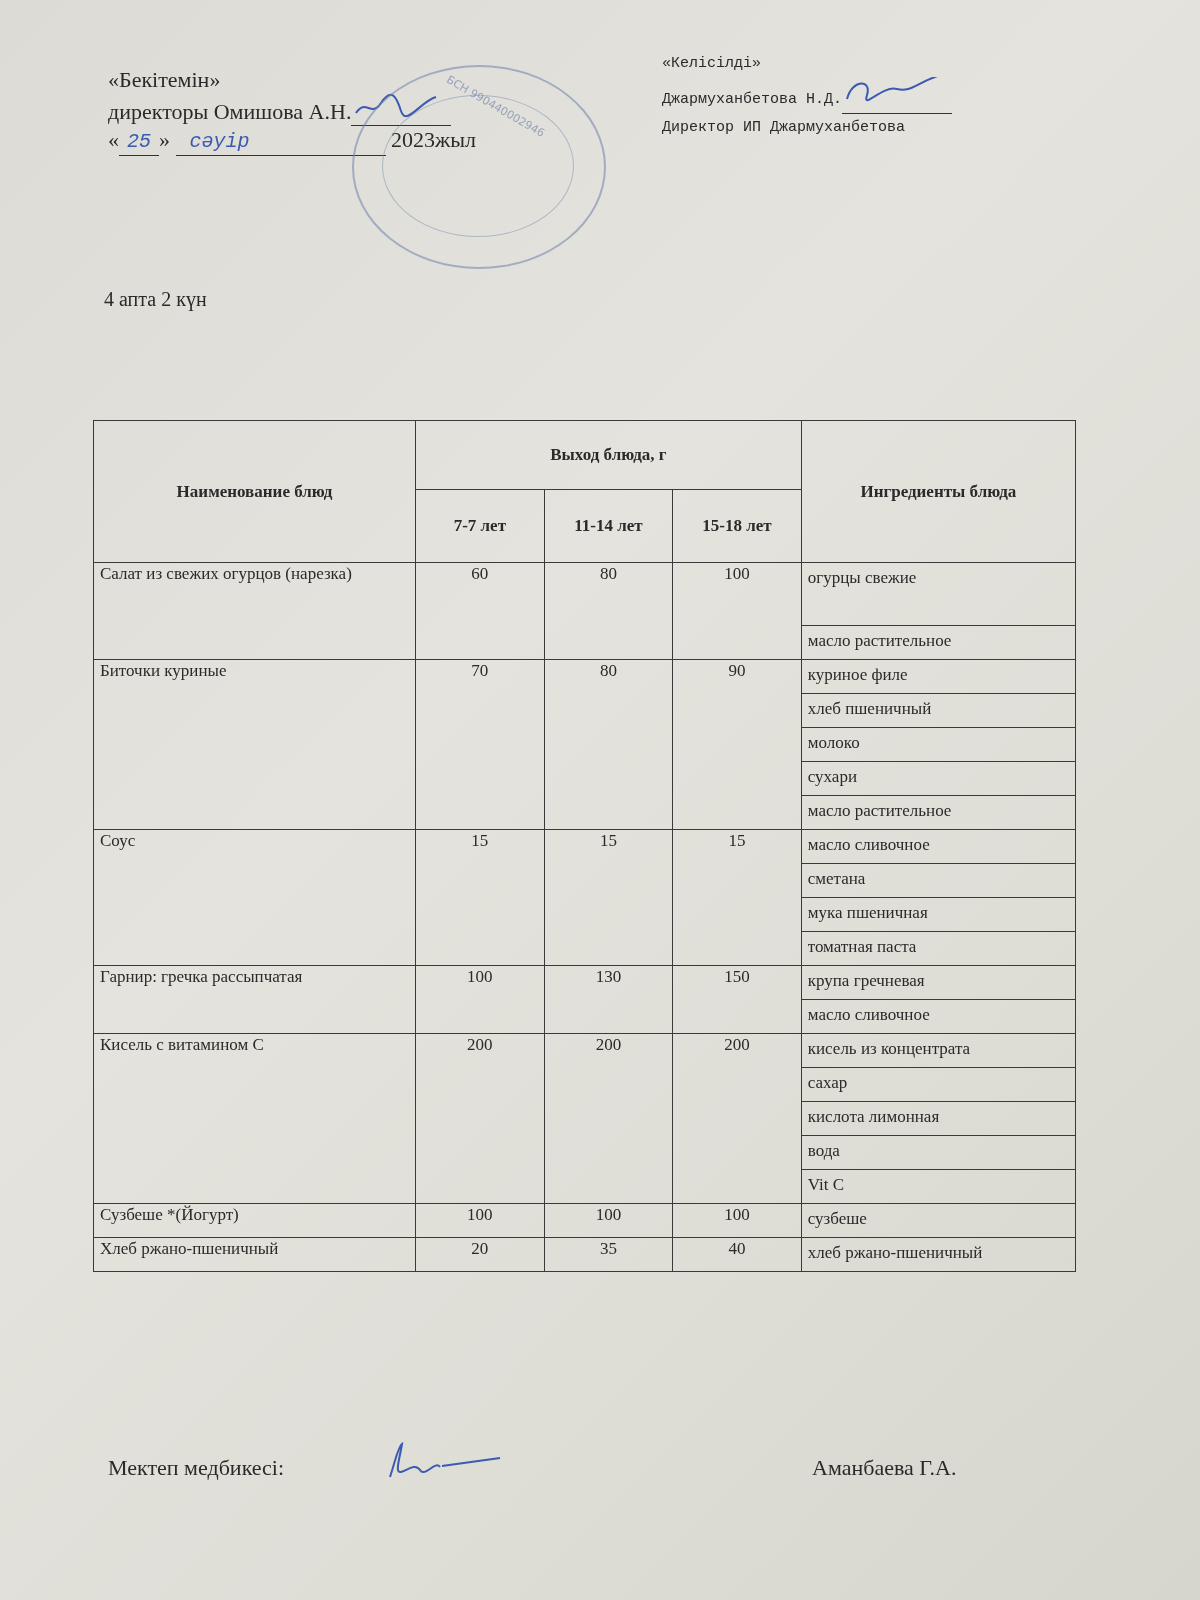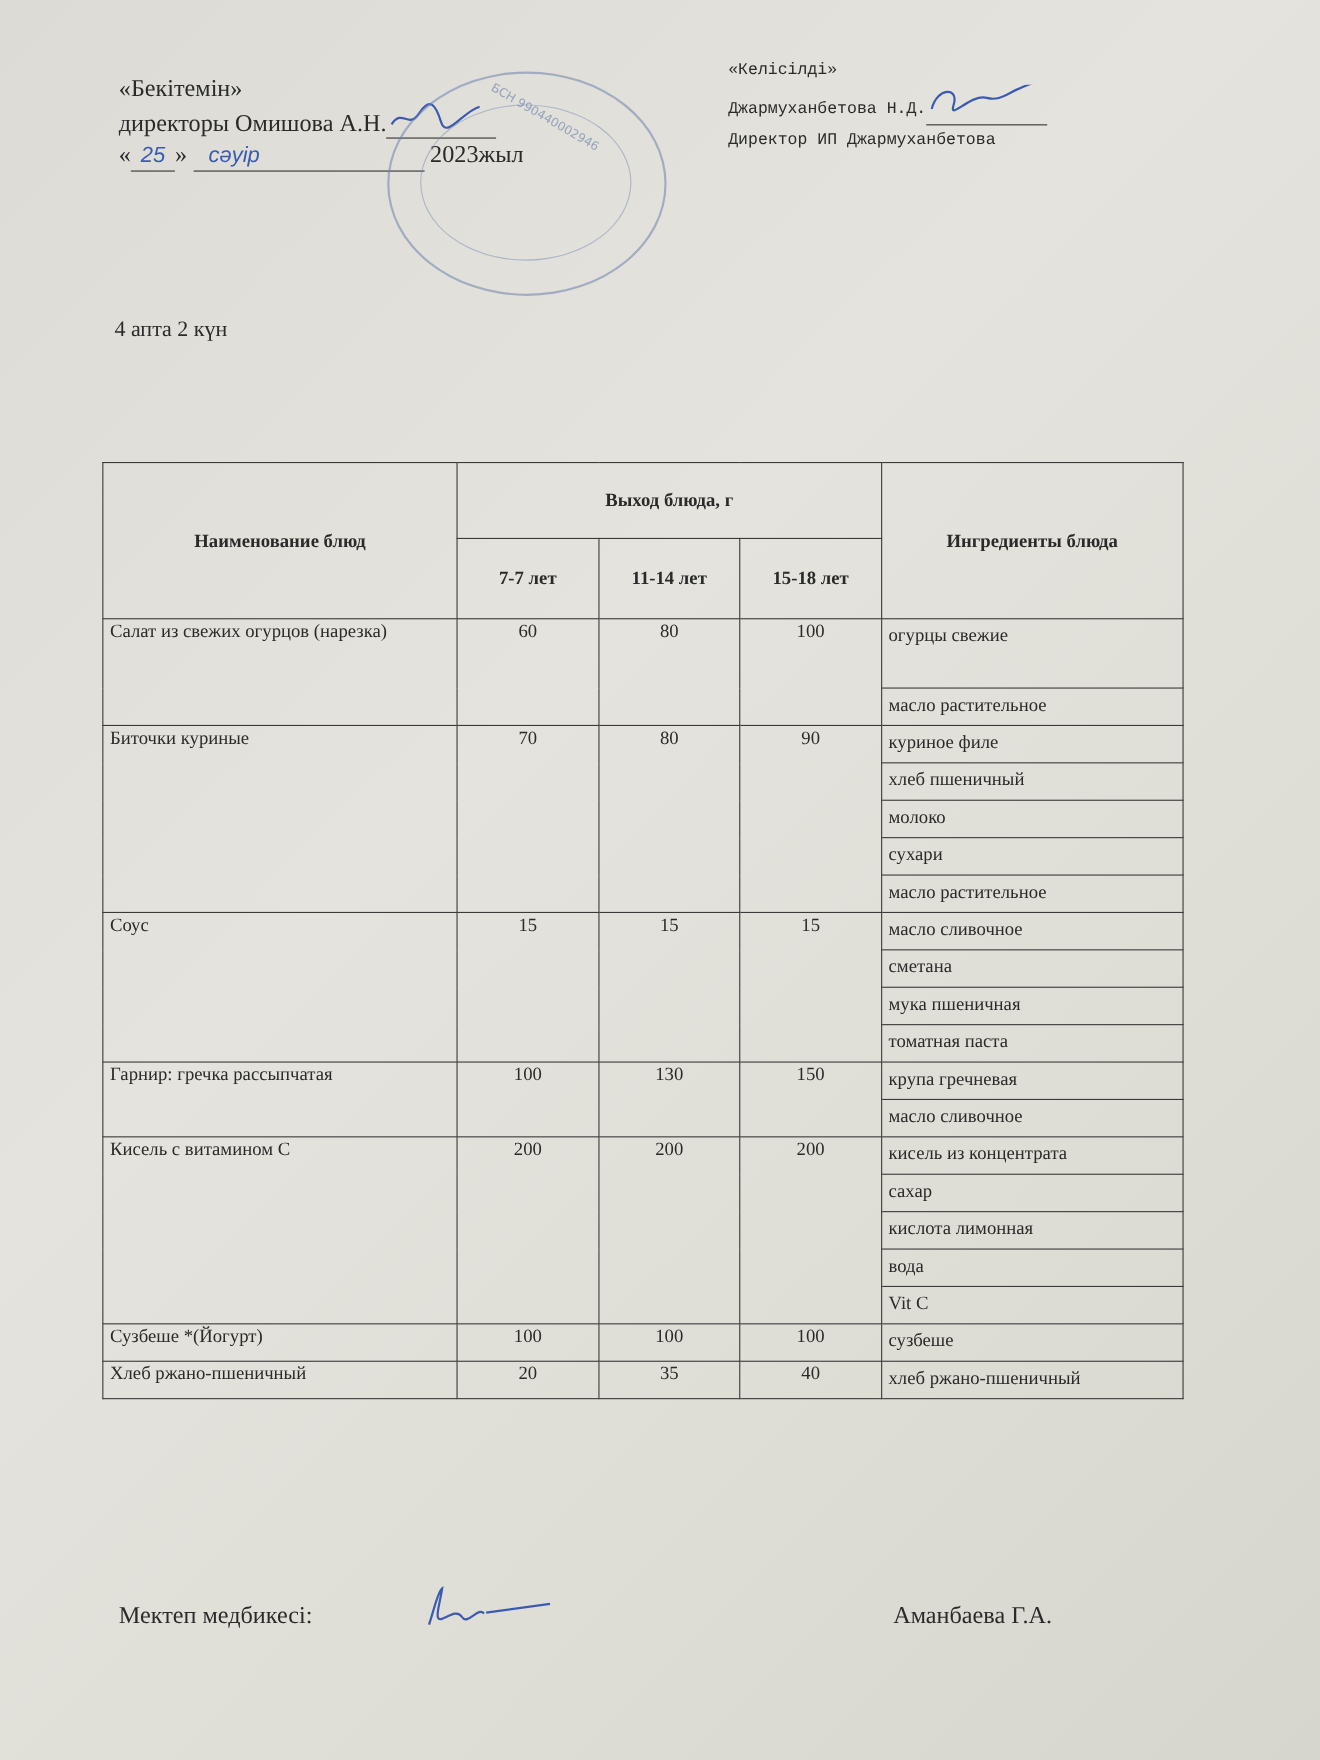--- a/index.html
+++ b/index.html
@@ -7,21 +7,21 @@
     width:1200px; height:1600px; overflow:hidden;
     background: linear-gradient(135deg, #dcdbd5 0%, #e4e3dd 40%, #deddd6 70%, #d6d5ce 100%);
     font-family: "Liberation Serif", serif;
     color:#2a2a2a;
     position:relative;
   }
   .hdr-left { position:absolute; left:108px; top:50px; font-size:22px; line-height:27px;margin-top:16px; }
   .hdr-right { position:absolute; left:662px; top:50px; font-size:15px; line-height:27px;font-family:Liberation Mono, monospace; }
   .line { white-space:nowrap; position:relative; }
   .uline { display:inline-block; border-bottom:1.5px solid #333; vertical-align:baseline; }
-  .hand { font-family:Liberation Sans, sans-serif; font-style:italic; color:#3a5bb0; font-size:20px; }
+  .hand { font-family:Liberation Mono, monospace; font-style:italic; color:#3a5bb0; font-size:20px; }
   .stamp {
     position:absolute; left:352px; top:65px; width:250px; height:200px;
     border:2px solid rgba(110,130,175,0.55); border-radius:50%;
   }
   .stamp-inner {
     position:absolute; left:382px; top:95px; width:190px; height:140px;
     border:1.5px solid rgba(110,130,175,0.45); border-radius:50%;
   }
   .stamp-text {
     position:absolute; left:440px; top:100px; font-size:11px; color:rgba(100,120,170,0.6);

